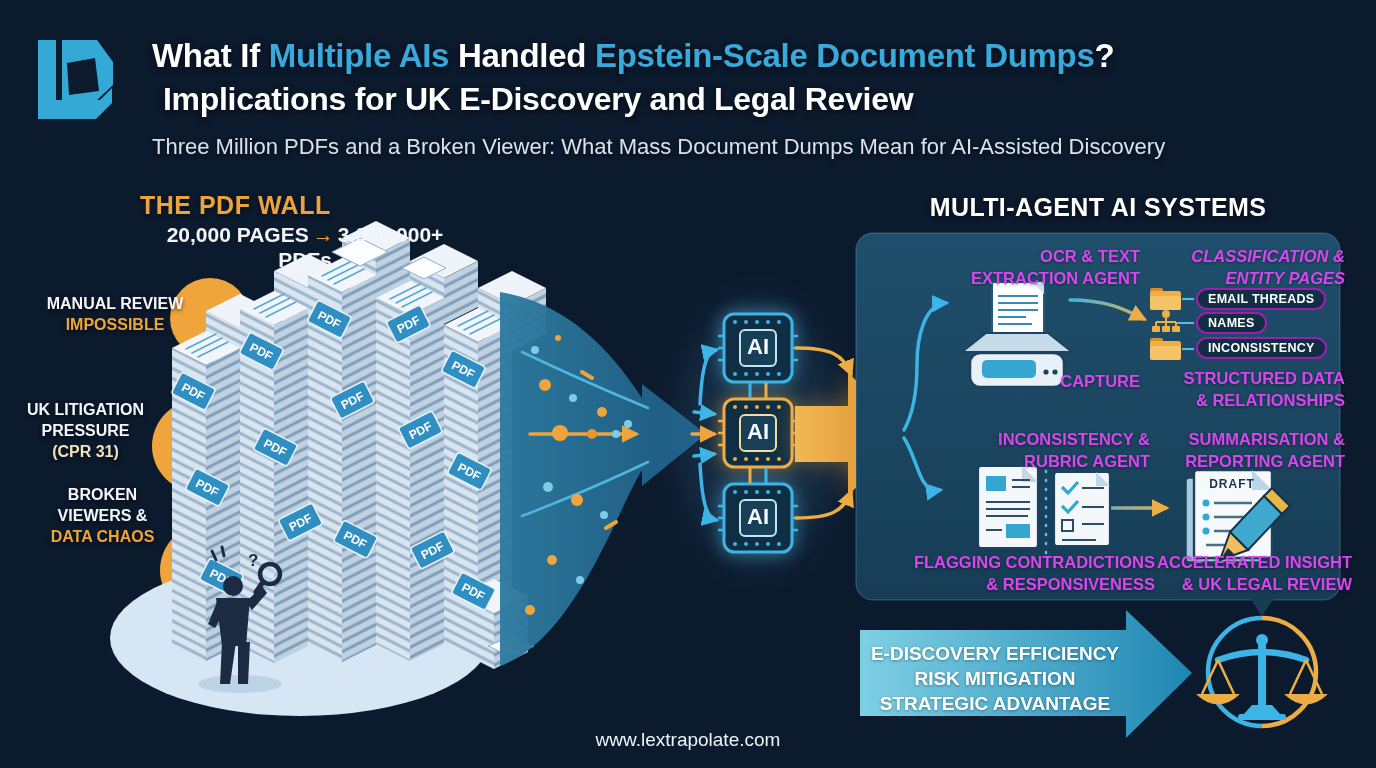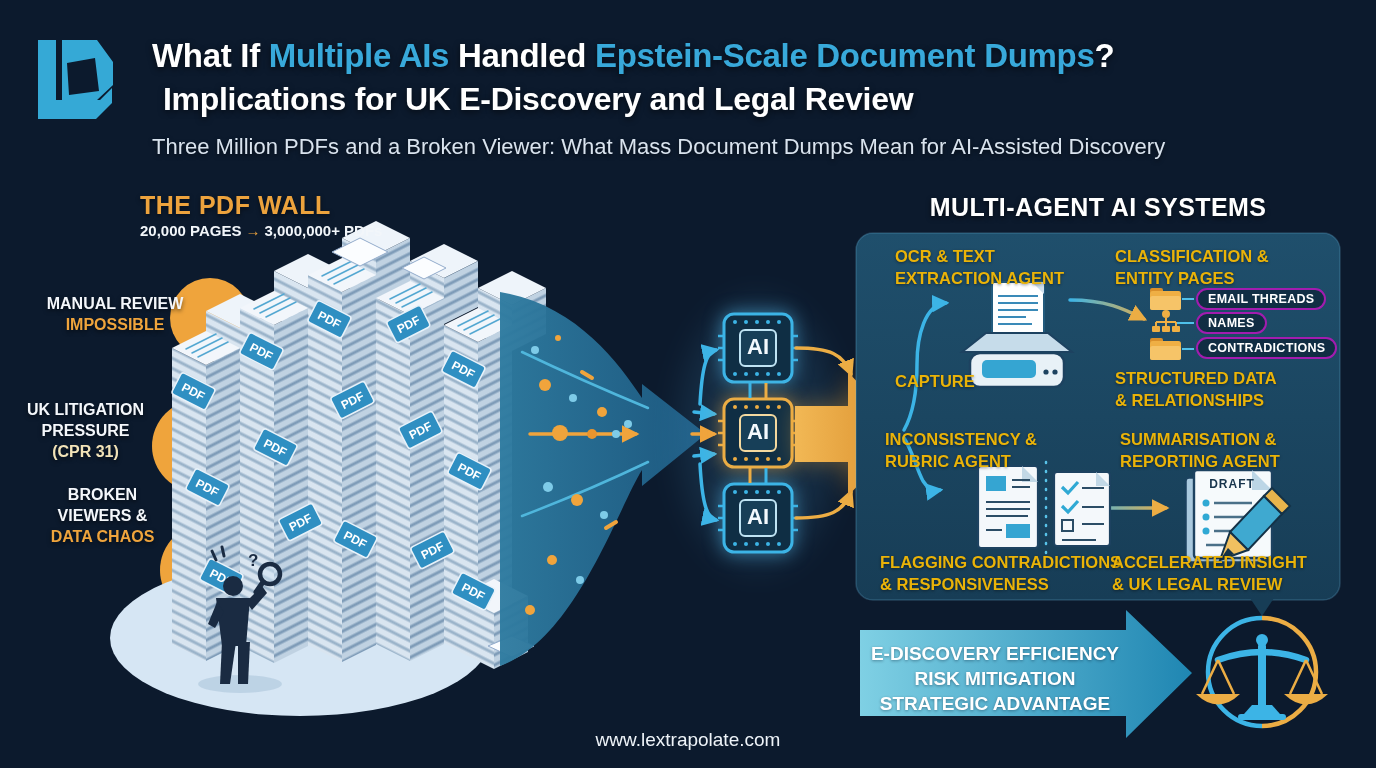--- a/index.html
+++ b/index.html
@@ -15,40 +15,40 @@
   .title-line1{left:152px;top:36px;font-size:33px;font-weight:700;letter-spacing:-.3px;white-space:nowrap;
     text-shadow:0 2px 6px rgba(0,0,0,.6);}
   .title-line2{left:163px;top:80px;font-size:32px;font-weight:700;letter-spacing:-.3px;white-space:nowrap;
     text-shadow:0 2px 6px rgba(0,0,0,.6);}
   .hl{color:#38a9da;}
   .subtitle{left:152px;top:134px;font-size:22px;font-weight:500;color:#d9e3ee;white-space:nowrap;
     text-shadow:0 2px 4px rgba(0,0,0,.5);}
   
   .wall-title{left:140px;top:190px;width:330px;text-align:left;font-size:25px;font-weight:700;
     color:#eda33d;letter-spacing:.5px;text-shadow:0 2px 4px rgba(0,0,0,.5);}
-  .wall-stats{left:140px;top:222px;width:330px;text-align:left;font-size:15px;font-weight:600;color:#f2f6fa;}
+  .wall-stats{left:140px;top:222px;width:330px;text-align:center;font-size:21px;font-weight:600;color:#f2f6fa;}
   .wall-stats .arr{color:#eda33d;font-weight:700;padding:0 4px;}
   .callout{text-align:center;font-size:16px;font-weight:700;line-height:1.3;color:#f4f7fb;
     text-shadow:0 2px 4px rgba(0,0,0,.55);}
   .callout .accent{display:block;color:#efa43c;}
   .callout.c1{left:25px;top:294px;width:180px;}
   .callout.c2{left:8px;top:400px;width:155px;}
   .callout.c2 .accent{color:#f2e3b8;}
   .callout.c3{left:30px;top:485px;width:145px;}
   
   .chip-label{width:68px;text-align:center;font-size:22px;font-weight:700;color:#f4fafe;}
   
   .panel-title{left:856px;top:192px;width:484px;text-align:center;font-size:25px;font-weight:700;
     letter-spacing:.4px;text-shadow:0 2px 5px rgba(0,0,0,.6);}
-  .agent-name,.agent-cap{text-align:left;font-size:16.5px;font-weight:700;line-height:1.32;color:#eab308;
+  .agent-name,.agent-cap{text-align:right;font-size:16.5px;font-weight:700;line-height:1.32;color:#d946ef;
     text-shadow:0 1px 3px rgba(0,0,0,.45);}
   .agent-name span,.agent-cap span{display:block;}
   .an-tl{left:895px;top:246px;width:245px;}
   .ac-tl{left:895px;top:371px;width:245px;}
-  .an-tr{left:1115px;top:246px;width:230px;}
+  .an-tr{left:1115px;top:246px;width:230px;font-style:italic;}
   .ac-tr{left:1115px;top:368px;width:230px;}
   .an-bl{left:885px;top:429px;width:265px;}
   .ac-bl{left:880px;top:552px;width:275px;}
   .an-br{left:1120px;top:429px;width:225px;}
   .ac-br{left:1112px;top:552px;width:240px;}
   .pill{position:absolute;left:1196px;font-size:12.5px;font-weight:700;color:#fff;letter-spacing:.3px;
     border:2px solid #a21caf;border-radius:11px;background:rgba(12,36,56,.75);padding:2px 10px;white-space:nowrap;}
   .draft-label{left:1202px;top:477px;width:60px;text-align:center;font-size:12px;font-weight:700;
     color:#17344c;letter-spacing:1px;}
   
@@ -510,21 +510,21 @@
 <div class="ov agent-cap ac-tl">
   <span>CAPTURE</span>
 </div>
 
 <div class="ov agent-name an-tr">
   <span>CLASSIFICATION &amp;</span>
   <span>ENTITY PAGES</span>
 </div>
 <div class="pill" style="top:288px;">EMAIL THREADS</div>
 <div class="pill" style="top:312px;">NAMES</div>
-<div class="pill" style="top:337px;">CONTRADICTIONS</div>
+<div class="pill" style="top:337px;">INCONSISTENCY</div>
 <div class="ov agent-cap ac-tr">
   <span>STRUCTURED DATA</span>
   <span>&amp; RELATIONSHIPS</span>
 </div>
 
 <div class="ov agent-name an-bl">
   <span>INCONSISTENCY &amp;</span>
   <span>RUBRIC AGENT</span>
 </div>
 <div class="ov agent-cap ac-bl">

